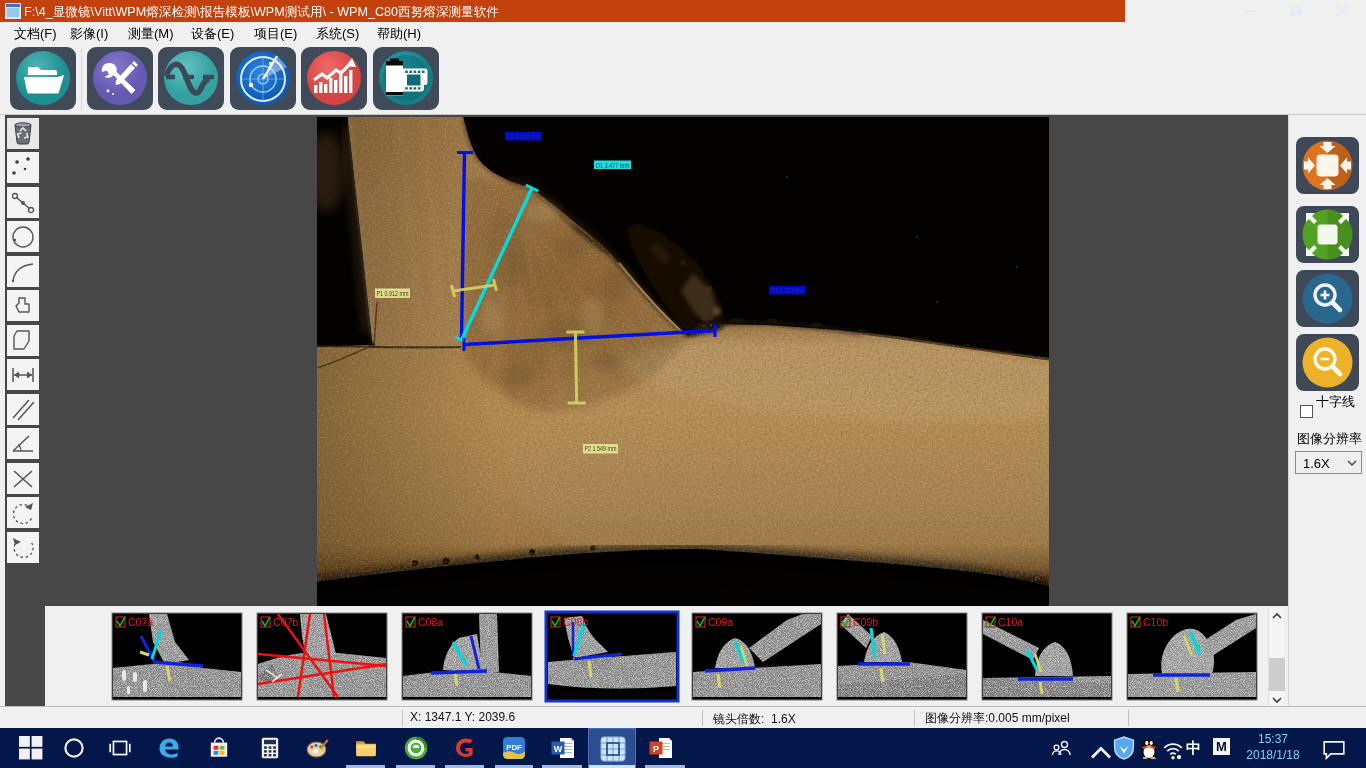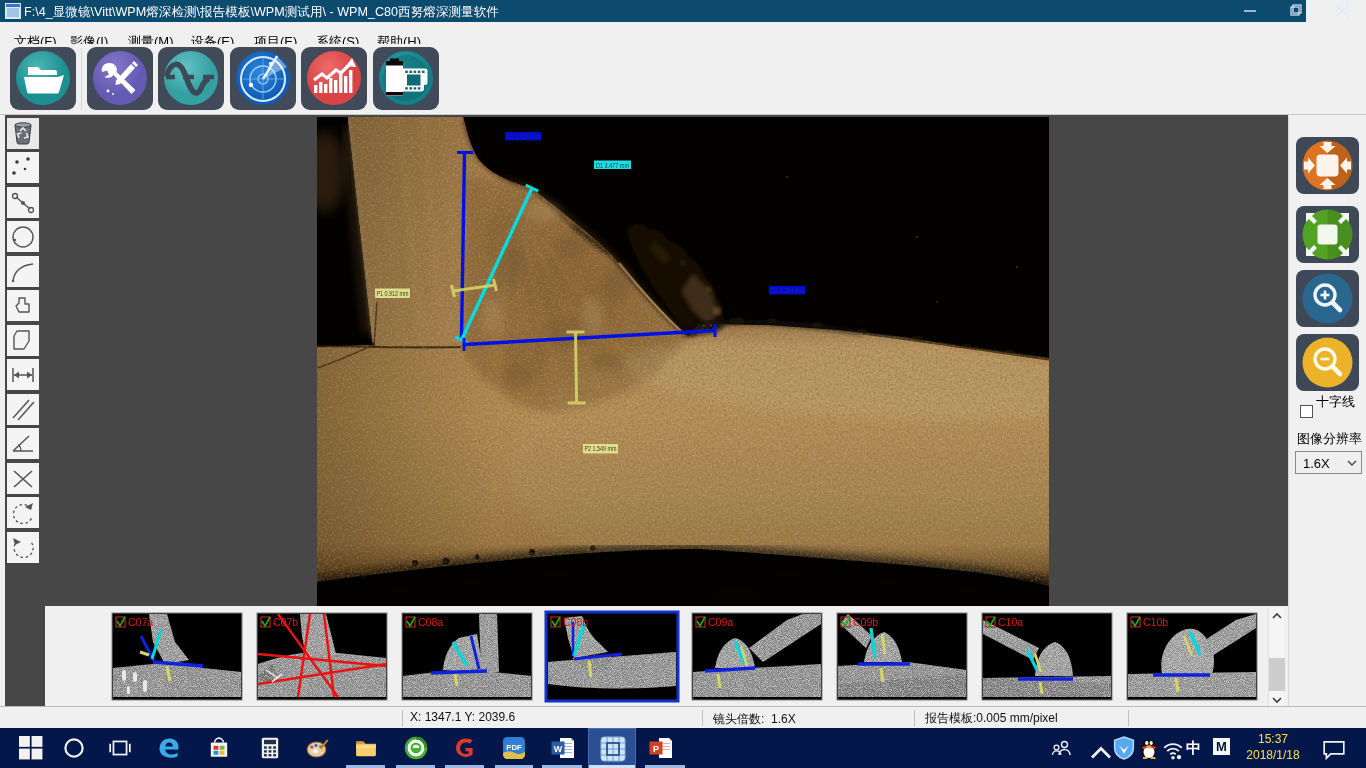--- a/index.html
+++ b/index.html
@@ -1,22 +1,22 @@
 <!DOCTYPE html>
 <html><head>
 <meta charset="utf-8">
 <style>
 html,body{margin:0;padding:0;width:1366px;height:768px;overflow:hidden;background:#f0f0f0;
  font-family:"Liberation Sans",sans-serif;}
 *{box-sizing:border-box;}
 .abs{position:absolute;}
-#titlebar{position:absolute;left:0;top:0;width:1306px;height:22px;background:#0c4a6e;color:#fff;}
+#titlebar{position:absolute;left:0;top:0;width:1125px;height:22px;background:#c2410c;color:#fff;}
 #titlebar .ttext{position:absolute;left:24px;top:3.5px;font-size:12.6px;white-space:nowrap;}
 #menubar{position:absolute;left:0;top:22px;width:1366px;height:22px;background:#f0f0f0;color:#000;font-size:13px;}
-.menuitem{position:absolute;top:3px;margin-top:8px;}
+.menuitem{position:absolute;top:3px;}
 #toolbar{position:absolute;left:0;top:44px;width:1366px;height:71px;background:#f0f0f0;border-bottom:1px solid #c8c8c8;}
 .tile{position:absolute;top:3px;width:66px;height:63px;background:#404a59;border-radius:9px;}
 .tile svg{position:absolute;left:0;top:0;}
 #mainarea{position:absolute;left:5px;top:115px;width:1283px;height:491px;background:#474747;}
 #leftstrip{position:absolute;left:5px;top:115px;width:40px;height:591px;background:#474747;}
 .tbtn{position:absolute;left:2px;width:32px;height:31px;background:#f4f4f4;}
 #rightpanel{position:absolute;left:1288px;top:115px;width:78px;height:591px;background:#f0f0f0;border-left:1px solid #d8d8d8;}
 .rtile{position:absolute;left:7px;width:63px;height:57px;background:#3e4857;border-radius:8px;}
 #micrograph{position:absolute;left:317px;top:117px;width:732px;height:489px;background:#000;}
 #thumbstrip{position:absolute;left:45px;top:606px;width:1243px;height:100px;background:#f0f0f0;}
@@ -668,21 +668,21 @@
  <div class="abs" style="left:0px;top:50px;width:16px;height:33px;background:#cdcdcd"></div>
  <svg class="abs" style="left:3px;top:88px" width="10" height="8" viewBox="0 0 10 8">
         <path d="M1 2 L5 6 L9 2" fill="none" stroke="#3a3a3a" stroke-width="1.6"></path>
       </svg>
 </div>
 </div>
 
 <div id="statusbar">
  <span class="abs" style="left:410px;top:3px">X: 1347.1 Y: 2039.6</span>
  <span class="abs" style="left:713px;top:4px">镜头倍数:&nbsp; 1.6X</span>
- <span class="abs" style="left:925px;top:3px">报告模板:0.005 mm/pixel</span>
+ <span class="abs" style="left:925px;top:3px">图像分辨率:0.005 mm/pixel</span>
  <span class="sep" style="left:402px"></span>
  <span class="sep" style="left:702px"></span>
  <span class="sep" style="left:914px"></span>
  <span class="sep" style="left:1128px"></span>
 </div>
 
 <div id="taskbar">
 
  <svg class="tico" style="left:19px" width="21" height="21" viewBox="0 0 21 21" fill="#f2f2f2">
   <rect x="0" y="0" width="9.5" height="9.5"></rect>
@@ -835,17 +835,17 @@
   <g fill="none" stroke="#f2f2f2">
    <path d="M3 8 a11 11 0 0 1 16 0" stroke-width="1.7"></path>
    <path d="M5.7 11 a7.2 7.2 0 0 1 10.6 0" stroke-width="1.7"></path>
    <path d="M8.5 14 a3.6 3.6 0 0 1 5 0" stroke-width="1.7"></path>
   </g>
   <circle cx="11" cy="17" r="1.6" fill="#f2f2f2"></circle>
   <circle cx="16.5" cy="16.5" r="2" fill="#f2f2f2"></circle>
  </svg>
  <div class="abs" style="left:1186px;top:11px;color:#fff;font-size:15px;font-weight:bold">中</div>
  <div class="abs" style="left:1213px;top:10px;width:17px;height:17px;background:#f5f5f5;color:#05102e;font-size:13px;font-weight:bold;text-align:center;line-height:17px">M</div>
- <div class="abs" style="left:1240px;top:3px;width:66px;text-align:center;color:#fde047;font-size:12px;line-height:16px">15:37<br>2018/1/18</div>
+ <div class="abs" style="left:1240px;top:3px;width:66px;text-align:center;color:#7dd3fc;font-size:12px;line-height:16px">15:37<br>2018/1/18</div>
  <svg class="tico" style="left:1322px;top:10px" width="22" height="19" viewBox="0 0 22 19">
   <path d="M2 2 H20 V13 H8 L4 17 V13 H2 Z" fill="none" stroke="#f2f2f2" stroke-width="1.5"></path>
  </svg>
 </div>
 
 </body></html>

